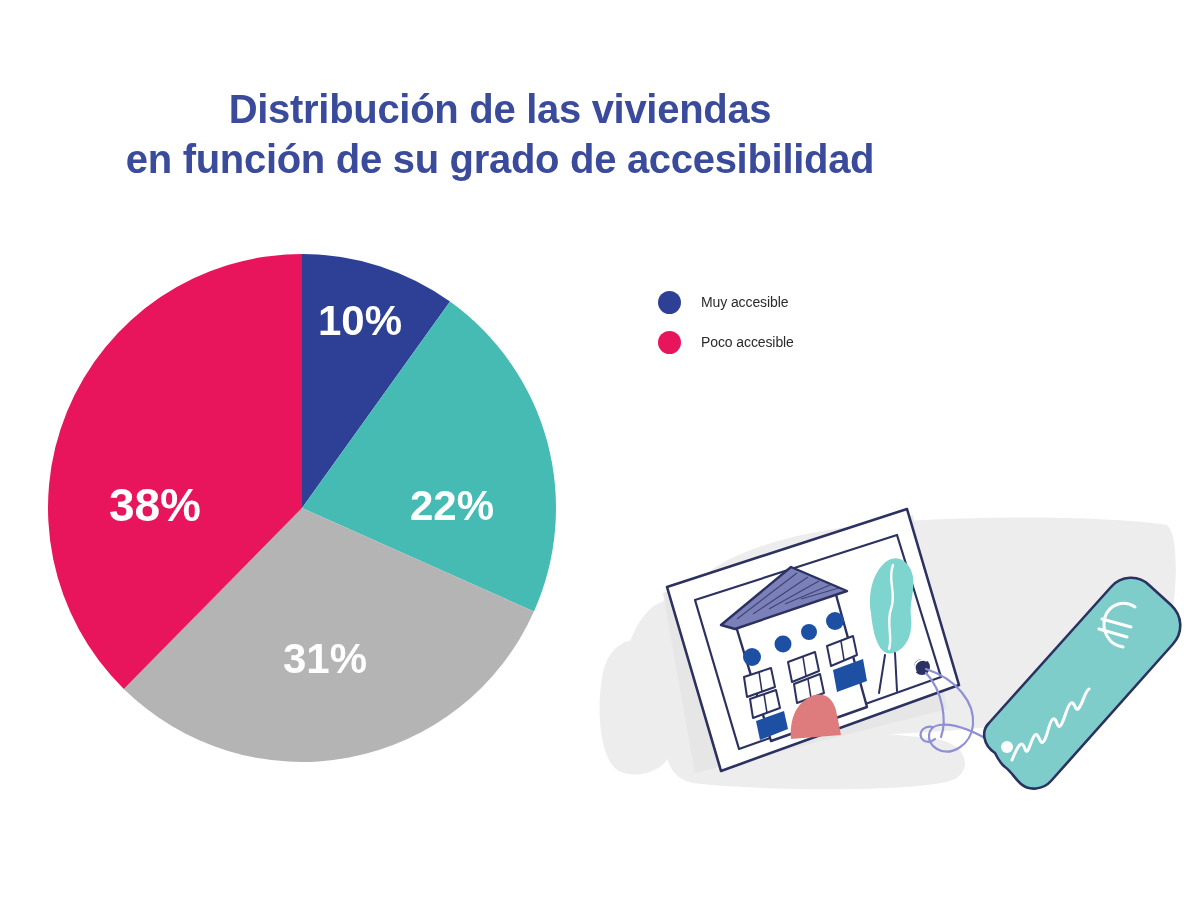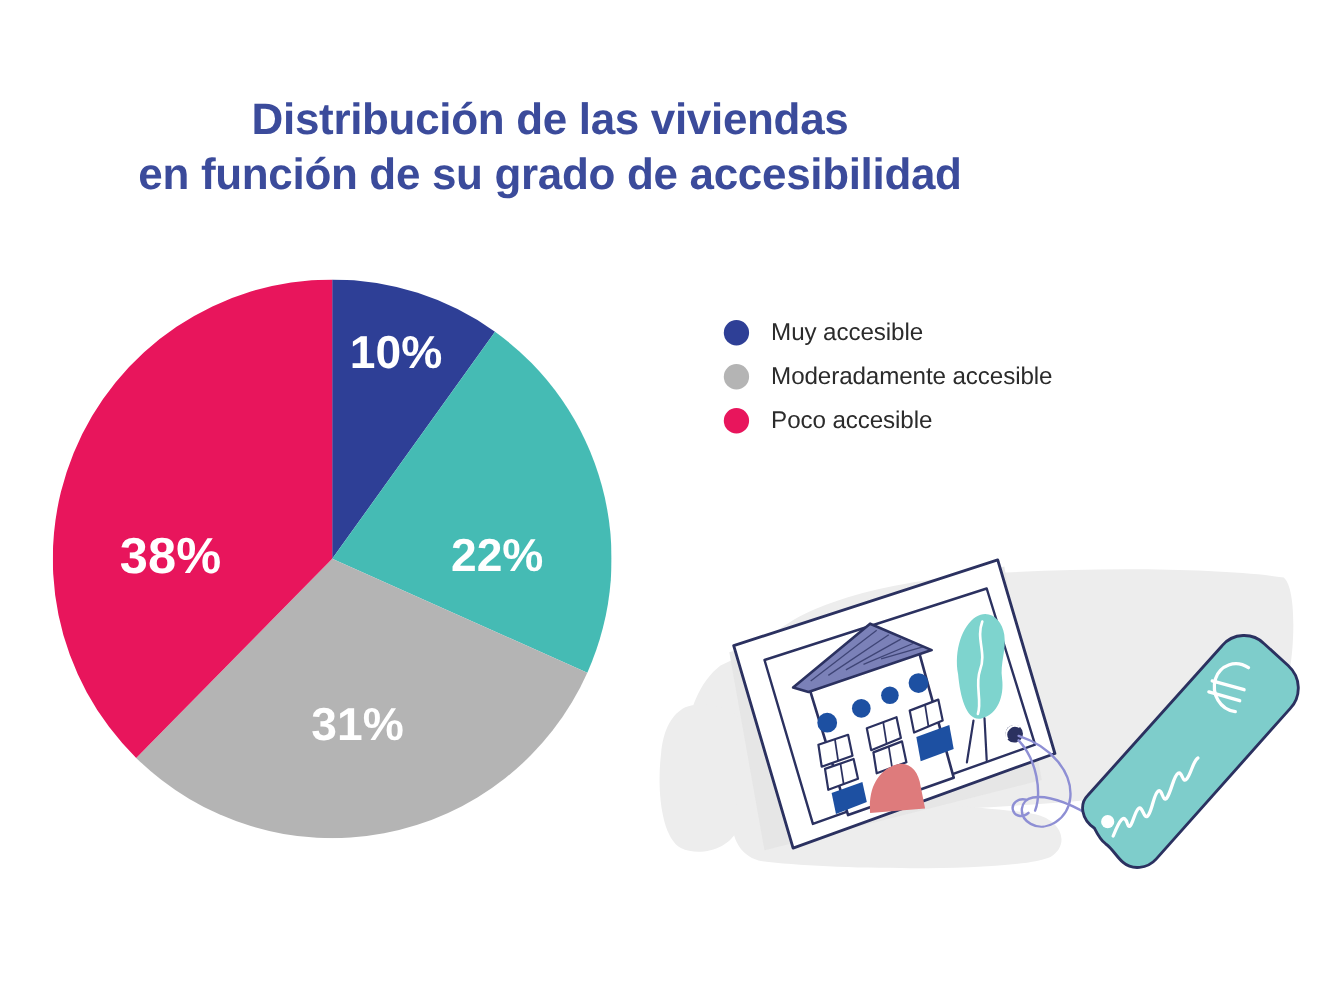--- a/index.html
+++ b/index.html
@@ -64,21 +64,21 @@
   }
   .legend-dot {
     width: 23px;
     height: 23px;
     border-radius: 50%;
     flex: 0 0 23px;
   }
   .legend-label {
     margin-left: 20px;
     font-family: "Liberation Sans", sans-serif;
-    font-size: 22px;
+    font-size: 14px;
     color: #2b2b2b;
     letter-spacing: -0.1px;
     white-space: nowrap;
   }
 
   
   #illustration {
     position: absolute;
     left: 575px;
     top: 495px;
@@ -114,24 +114,20 @@
 </svg>
 
 <div id="legend">
 
   <div class="legend-row">
     <span class="legend-dot" style="background:#2E3F96"></span>
     <span class="legend-label">Muy accesible</span>
   </div>
 
 
-  <div class="legend-row">
-    <span class="legend-dot" style="background:#B4B4B4"></span>
-    <span class="legend-label">Moderadamente accesible</span>
-  </div>
 
   <div class="legend-row">
     <span class="legend-dot" style="background:#E8155C"></span>
     <span class="legend-label">Poco accesible</span>
   </div>
 
 </div>
 
 <div id="illustration">
   <svg width="610" height="300" viewBox="0 0 610 300">

